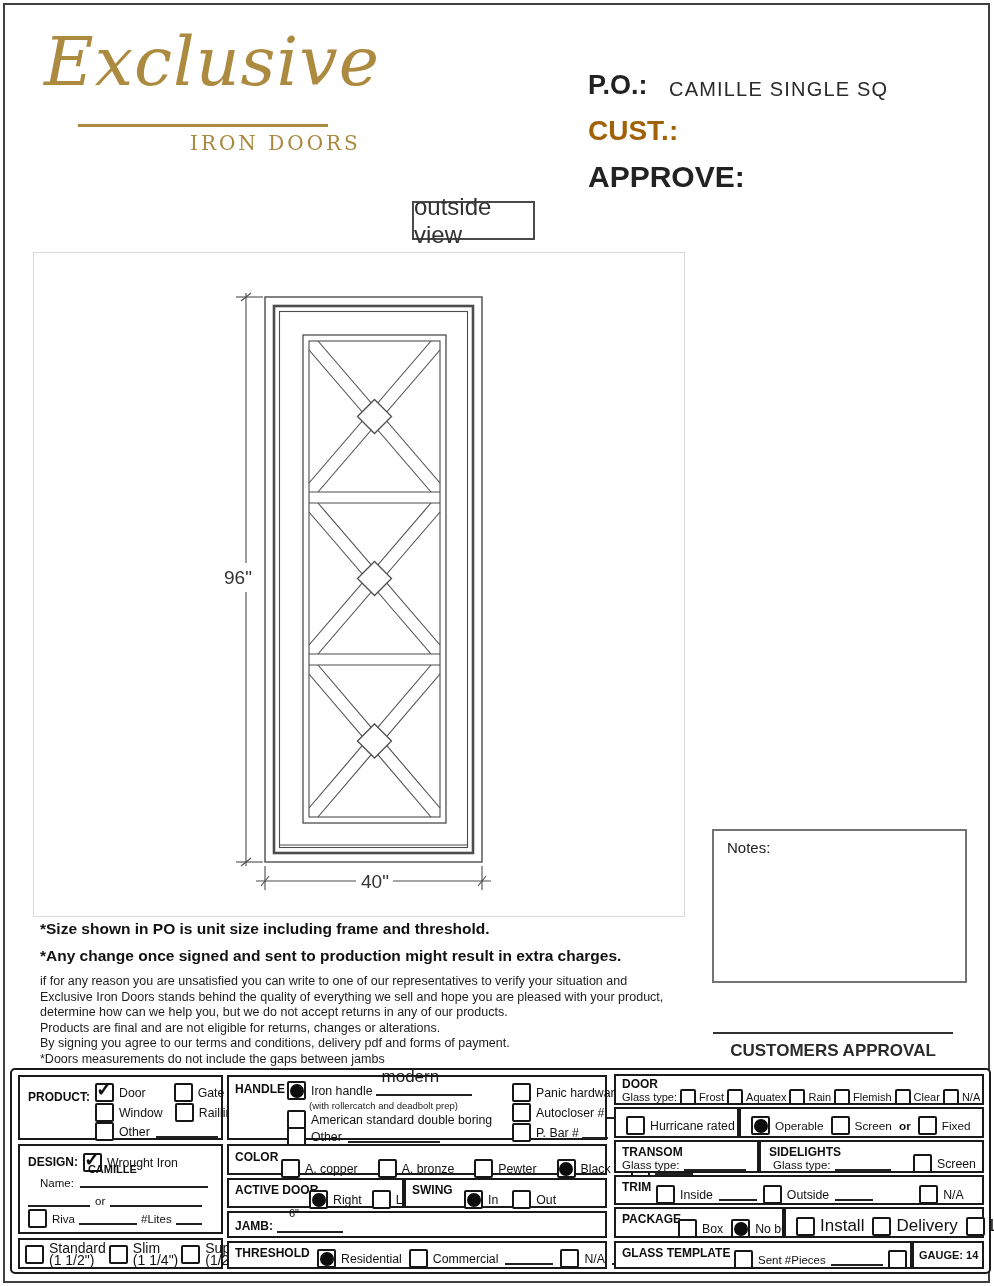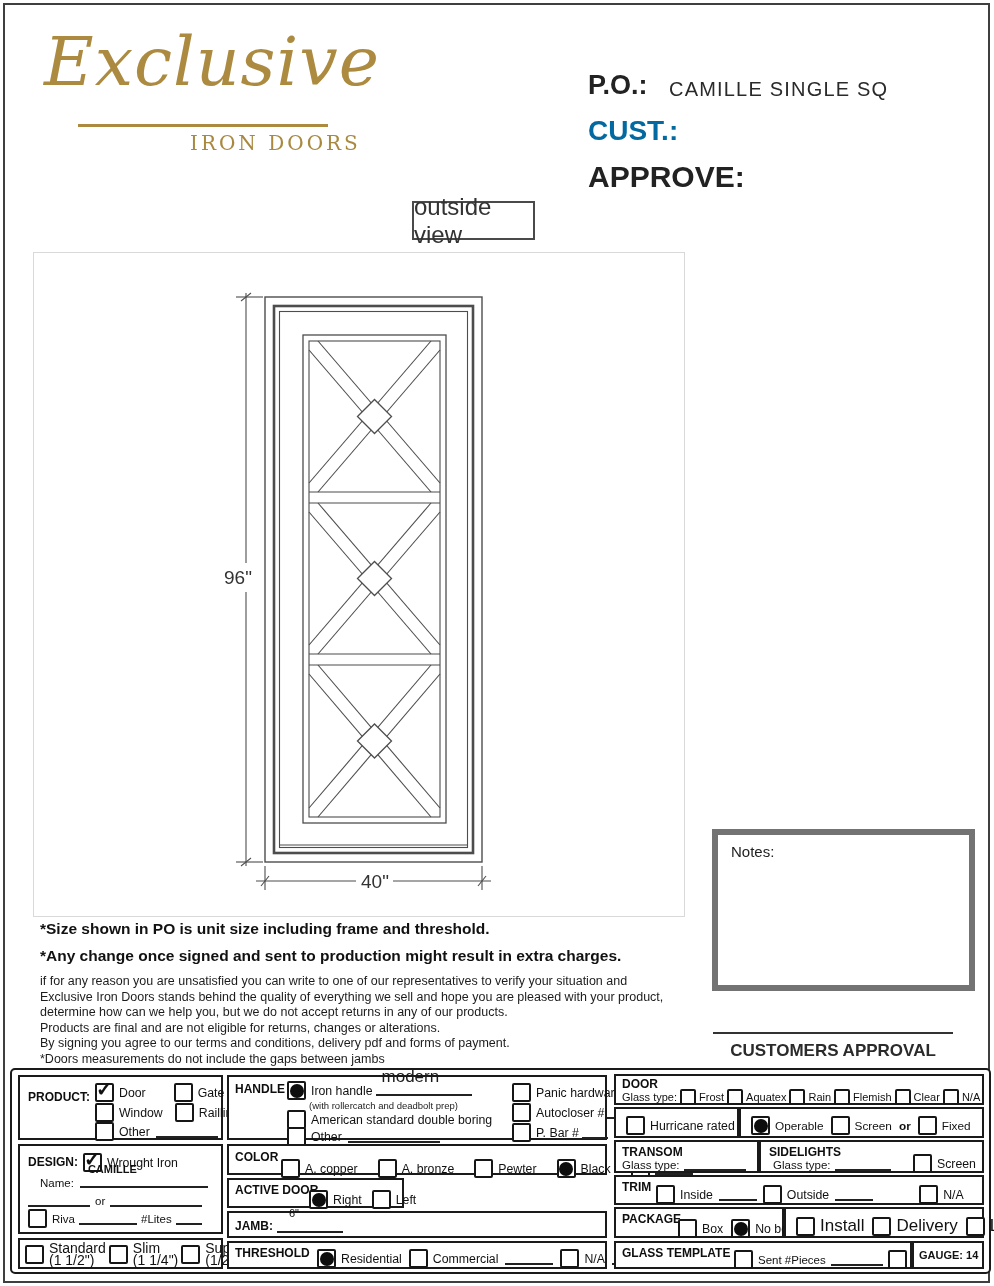--- a/index.html
+++ b/index.html
@@ -6,26 +6,26 @@
   body{position:relative;width:994px;height:1286px;font-family:"Liberation Sans",sans-serif;color:#161616;overflow:hidden;}
   .abs{position:absolute;}
   .page-border{position:absolute;left:3px;top:3px;right:4px;bottom:3px;border:2px solid #3f3f3f;}
   
   .brand-script{position:absolute;left:44px;top:22px;font-family:"DejaVu Serif",serif;font-style:italic;font-size:68px;color:#ac8b40;letter-spacing:1px;}
   .brand-rule{position:absolute;left:78px;top:124px;width:250px;height:3px;background:#ac8b40;}
   .brand-sub{position:absolute;left:190px;top:131px;font-family:"DejaVu Serif",serif;font-size:20px;letter-spacing:3px;color:#a8893f;}
   
   .h-po{position:absolute;left:588px;top:70px;font-size:27px;font-weight:600;color:#222;}
   .h-po-val{position:absolute;left:669px;top:78px;font-size:20px;letter-spacing:1.2px;color:#2a2a2a;}
-  .h-cust{position:absolute;left:588px;top:115px;font-size:28px;font-weight:600;color:#0369a1;}
+  .h-cust{position:absolute;left:588px;top:115px;font-size:28px;font-weight:600;color:#a16207;}
   .h-approve{position:absolute;left:588px;top:160px;font-size:30px;font-weight:600;color:#222;}
   .view-badge{position:absolute;left:412px;top:201px;width:119px;height:35px;border:2px solid #4a4a4a;display:flex;align-items:center;justify-content:center;font-size:24px;color:#333;}
   .draw-area{position:absolute;left:33px;top:252px;width:650px;height:663px;border:1px solid #d9d9d9;}
   
-  .notes-box{position:absolute;left:712px;top:829px;width:251px;height:150px;border:6px solid #737373;}
+  .notes-box{position:absolute;left:712px;top:829px;width:251px;height:150px;border:2px solid #737373;}
   .notes-label{position:absolute;left:13px;top:8px;font-size:15px;color:#222;}
   .appr-line{position:absolute;left:713px;top:1032px;width:240px;height:2px;background:#333;}
   .appr-text{position:absolute;left:693px;top:1041px;width:280px;text-align:center;font-size:17px;font-weight:600;color:#2b2b2b;}
   
   .disc{position:absolute;left:40px;top:920px;width:640px;}
   .disc .b{font-size:15.5px;font-weight:bold;color:#111;margin-bottom:9px;}
   .disc .p{font-size:12.5px;line-height:15.5px;color:#1c1c1c;margin-top:8px;}
   
   .form{position:absolute;left:10px;top:1068px;width:977px;height:202px;border:2px solid #1a1a1a;border-radius:5px;background:#fff;}
   .box{position:absolute;border:2px solid #1a1a1a;background:#fff;box-sizing:border-box;}
@@ -298,20 +298,33 @@
       <span class="opt">
           <span class="cb dot on"></span>
           <span>Right</span>
         </span>
       <span class="opt">
           <span class="cb"></span>
           <span>Left</span>
         </span>
     </div>
   </div>
+  <div class="box" style="left:392px;top:108px;width:203px;height:30px;">
+    <div class="sec" style="left:6px;top:3px;">SWING</div>
+    <div class="row" style="left:58px;top:10px;gap:14px;">
+      <span class="opt">
+          <span class="cb dot on"></span>
+          <span>In</span>
+        </span>
+      <span class="opt">
+          <span class="cb"></span>
+          <span>Out</span>
+        </span>
+    </div>
+  </div>
 
   <div class="box" style="left:215px;top:141px;width:380px;height:27px;">
     <div class="sec" style="left:6px;top:6px;">JAMB:</div>
     <div class="row" style="left:48px;top:7px;">
       <span style="position:relative;display:inline-block;">
         <span class="blank" style="width:66px;"></span>
         <span style="position:absolute;left:12px;top:-13px;font-size:11px;">6"</span>
       </span>
     </div>
   </div>

